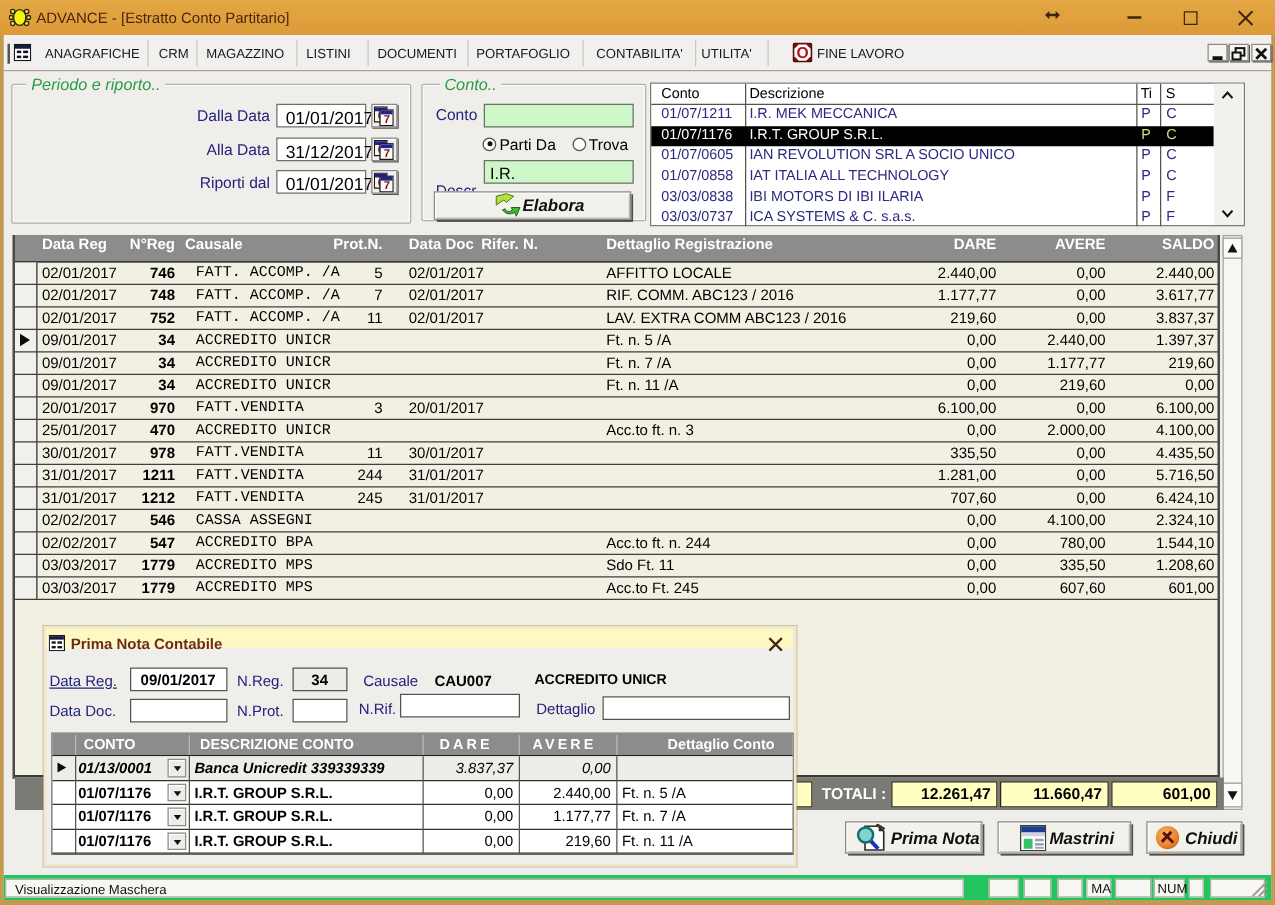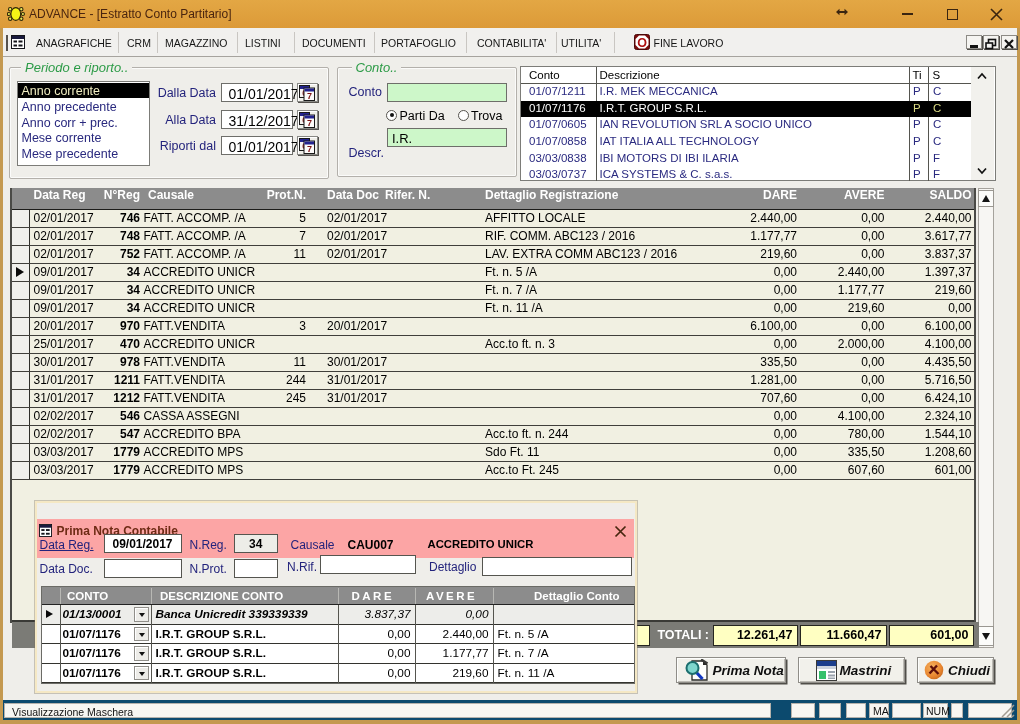--- a/index.html
+++ b/index.html
@@ -26,56 +26,56 @@
 #rlist{left:517px;top:9px;width:476px;height:114.5px;background:#fff;border:1px solid #7c7c78;}
 .rrow{font-size:11.5px;color:#2A2A80;white-space:nowrap;}
 
 #grid{left:8.5px;top:131px;width:964px;height:433.5px;background:#F1F0E2;}
 #ghead{left:0;top:0;width:963.5px;height:21.5px;background:#8C8C8C;border-bottom:1.5px solid #1C1C1A;}
 .gh{font-size:12px;font-weight:bold;color:#fff;top:0;white-space:nowrap;}
 .grow{left:0;width:964px;height:18px;border-bottom:1px solid #403F3B;}
 .grow span{position:absolute;top:50%;transform:translateY(-50%);font-size:12px;color:#000;white-space:nowrap;}
 .c1{left:22px;}
 .c2{right:835.5px;font-weight:bold;}
-.c3{left:132px;}
+.c3{left:145px;font-family:Liberation Mono, monospace;}
 .c4{right:669.5px;}
 .c5{left:315.5px;}
 .c6{left:473.5px;}
 .c7{right:178.5px;}
 .c8{right:91px;}
 .c9{right:4px;}
 #gsel{left:0;top:21.5px;width:18px;height:270px;background:#F0F0ED;border-right:1px solid #2E2E2A;}
 
 .sbtn{background:#FCFCFA;border:1px solid #9A9791;}
 .tri-up{width:0;height:0;border-left:4.5px solid transparent;border-right:4.5px solid transparent;border-bottom:7px solid #141414;}
 .tri-dn{width:0;height:0;border-left:4.5px solid transparent;border-right:4.5px solid transparent;border-top:7px solid #141414;}
 
 #totrow{left:8.5px;top:564.5px;width:967px;height:26.5px;background:#7B7B76;}
 .ybox{background:#FFFFC2;border:1px solid #26261F;height:21px;top:3px;}
 .ybox span{position:absolute;right:4px;top:50%;transform:translateY(-50%);font-weight:bold;font-size:12.5px;color:#000;white-space:nowrap;}
 
 .btn{background:#F2F1EB;border:1px solid #8F8D88;box-shadow:inset 1px 1px 0 #FDFDFC,inset -1px -1px 0 #BDBBB5,2px 2px 0 -0.5px #504E49;}
 .btxt{font-style:italic;font-size:13.5px;color:#101010;font-weight:bold;}
 
 #dlg{left:32px;top:443.5px;width:601.5px;height:192px;background:#EFEEEA;border:2.5px solid #F5E8C4;box-shadow:0 0 0 1px rgba(120,110,90,.35);z-index:50;}
-#dlg-tb{left:0;top:16px;width:596.5px;height:39px;background:#fca5a5;}
+#dlg-tb{left:0;top:0;width:596.5px;height:15px;background:#fef9c3;}
 #dlg-title{left:19.5px;top:5.5px;font-size:12px;font-weight:bold;color:#6E2B15;}
 .dlbl{font-size:12px;color:#23237C;white-space:nowrap;}
 .dinp{background:#fff;border:1px solid #55554f;}
 .dval{font-size:12px;font-weight:bold;color:#000;white-space:nowrap;}
 #dgrid{left:3.5px;top:83.5px;width:594px;height:98px;background:#fff;border:1px solid #6b6b66;}
 #dghead{left:0;top:0;width:592px;height:18px;background:#8C8C8C;border-bottom:1px solid #222;}
 .dgh{font-size:11.5px;font-weight:bold;color:#fff;top:2.5px;white-space:nowrap;}
 .drow{left:0;width:592px;height:19.5px;border-bottom:1.5px solid #33332E;}
 .drow span{position:absolute;top:50%;transform:translateY(-50%);font-size:11.8px;color:#000;white-space:nowrap;}
 .dgv{position:absolute;top:0;bottom:0;width:1px;background:#55554F;}
 .combo{position:absolute;right:2px;top:1.5px;width:15px;height:14.5px;background:#EDECE8;border:1px solid #908E89;box-shadow:inset 1px 1px 0 #fff;}
 .combo::after{content:"";position:absolute;left:3.5px;top:5px;border-left:3.5px solid transparent;border-right:3.5px solid transparent;border-top:4.5px solid #111;}
 
-#status{left:0px;top:643px;width:1014px;height:20px;background:#0c4a6e;}
+#status{left:0px;top:643px;width:1014px;height:20px;background:#22c55e;}
 .sp{top:3px;height:15px;background:#F7F6F2;border:1px solid #B5B2AC;font-size:10.5px;color:#111;}
 </style>
 </head>
 <body>
 
 <div class="abs" id="titlebar">
   <svg class="abs" style="left:7px;top:6px" width="18" height="16" viewBox="0 0 17 15">
     <g stroke="#2E2608" stroke-width="1">
       <circle cx="3" cy="3" r="1.6" fill="#E8E85A"></circle>
         <circle cx="13.5" cy="3" r="1.6" fill="#E8E85A"></circle>
@@ -143,28 +143,20 @@
     <svg width="14" height="12" viewBox="0 0 14 12">
         <path d="M3 2 L11 10 M11 2 L3 10" stroke="#111" stroke-width="2.2"></path>
       </svg>
   </div>
 </div>
 
 <div class="abs" id="client">
 
   <div class="abs gbox" style="left:6px;top:10px;width:320px;height:112px;"></div>
   <div class="abs gtitle" style="left:18px;top:2.5px;">Periodo e riporto..</div>
-  <div class="abs" id="lb">
-    <div class="abs" style="left:0;top:0.5px;width:131px;height:15.8px;background:#000;"></div>
-    <div class="abs lbi" style="top:2px;color:#F2EFC2;">Anno corrente</div>
-    <div class="abs lbi" style="top:18px;">Anno precedente</div>
-    <div class="abs lbi" style="top:33.7px;">Anno corr + prec.</div>
-    <div class="abs lbi" style="top:49.4px;">Mese corrente</div>
-    <div class="abs lbi" style="top:65.1px;">Mese precedente</div>
-  </div>
   <div class="abs lbl" style="left:137px;top:29px;width:76px;text-align:right;">Dalla Data</div>
   <div class="abs inp" style="left:217.5px;top:26px;width:72px;height:19px;padding:1.5px 0 0 7px;">01/01/2017</div>
   <div class="abs lbl" style="left:137px;top:55.5px;width:76px;text-align:right;">Alla Data</div>
   <div class="abs inp" style="left:217.5px;top:53px;width:72px;height:19px;padding:1.5px 0 0 7px;">31/12/2017</div>
   <div class="abs lbl" style="left:137px;top:82px;width:76px;text-align:right;">Riporti dal</div>
   <div class="abs inp" style="left:217.5px;top:79px;width:72px;height:19px;padding:1.5px 0 0 7px;">01/01/2017</div>
   <div class="abs calbtn" style="left:293.5px;top:26px;"><svg width="16" height="16" viewBox="0 0 16 16" style="margin:0.5px 0 0 1px;">
         <rect x="0.5" y="0.5" width="10" height="12" fill="#F8F4F2" stroke="#181818"></rect>
         <rect x="1" y="1" width="9" height="3" fill="#23238E"></rect>
         <text x="5.5" y="10.5" font-size="8.5" font-weight="bold" fill="#7B1010" text-anchor="middle" font-family="Liberation Sans,sans-serif">6</text>
@@ -193,20 +185,27 @@
   <div class="abs gtitle" style="left:348.5px;top:2.5px;">Conto..</div>
   <div class="abs lbl" style="left:345.5px;top:27.5px;">Conto</div>
   <div class="abs ginp" style="left:384px;top:26px;width:119.5px;height:18.5px;"></div>
   <div class="abs lbl" style="left:396.5px;top:51.5px;color:#000;font-size:12.5px;">Parti Da</div>
   <div class="abs lbl" style="left:468px;top:51.5px;color:#000;font-size:12.5px;">Trova</div>
   <div class="abs" style="left:383px;top:52.5px;width:11px;height:11px;border-radius:50%;background:#fff;border:1px solid #55534E;"></div>
   <div class="abs" style="left:386.5px;top:56px;width:4px;height:4px;border-radius:50%;background:#111;"></div>
   <div class="abs" style="left:454.5px;top:52.5px;width:11px;height:11px;border-radius:50%;background:#fff;border:1px solid #55534E;"></div>
   <div class="abs lbl" style="left:345.5px;top:72.5px;margin-top:16px;">Descr.</div>
   <div class="abs ginp" style="left:384px;top:71px;width:119.5px;height:18.5px;font-size:13px;color:#000;padding:1.5px 0 0 4px;">I.R.</div>
+  <div class="abs btn" style="left:344px;top:95.5px;width:158px;height:23px;">
+    <svg class="abs" style="left:47px;top:0.5px" width="23" height="21" viewBox="0 0 23 21">
+      <path d="M2 3 L10 1 L16 3 L10 8 L8 6 L2 10 Z" fill="#B8E03C" stroke="#3E7A18" stroke-width="0.8"></path>
+      <path d="M7 14 Q11 19 17 16 L18 19 L21 12 L14 12 L15 14 Q11 17 9 13 Z" fill="#44B832" stroke="#1E6A14" stroke-width="0.8"></path>
+    </svg>
+    <div class="abs btxt" style="left:70px;top:3.5px;font-size:13.5px;font-weight:bold;">Elabora</div>
+  </div>
 
   <div class="abs" id="rlist">
     <div class="abs" style="left:0;top:16px;width:453px;height:1px;background:#55554F;"></div>
     <div class="abs" style="left:74.5px;top:0;width:1px;height:114px;background:#55554F;"></div>
     <div class="abs" style="left:388px;top:0;width:1px;height:114px;background:#55554F;"></div>
     <div class="abs" style="left:407px;top:0;width:1px;height:114px;background:#55554F;"></div>
     <div class="abs rrow" style="left:8px;top:1.5px;color:#000;">Conto</div>
     <div class="abs rrow" style="left:78.5px;top:1.5px;color:#000;">Descrizione</div>
     <div class="abs rrow" style="left:391.5px;top:1.5px;color:#000;">Ti</div>
     <div class="abs rrow" style="left:411.5px;top:1.5px;color:#000;">S</div>

